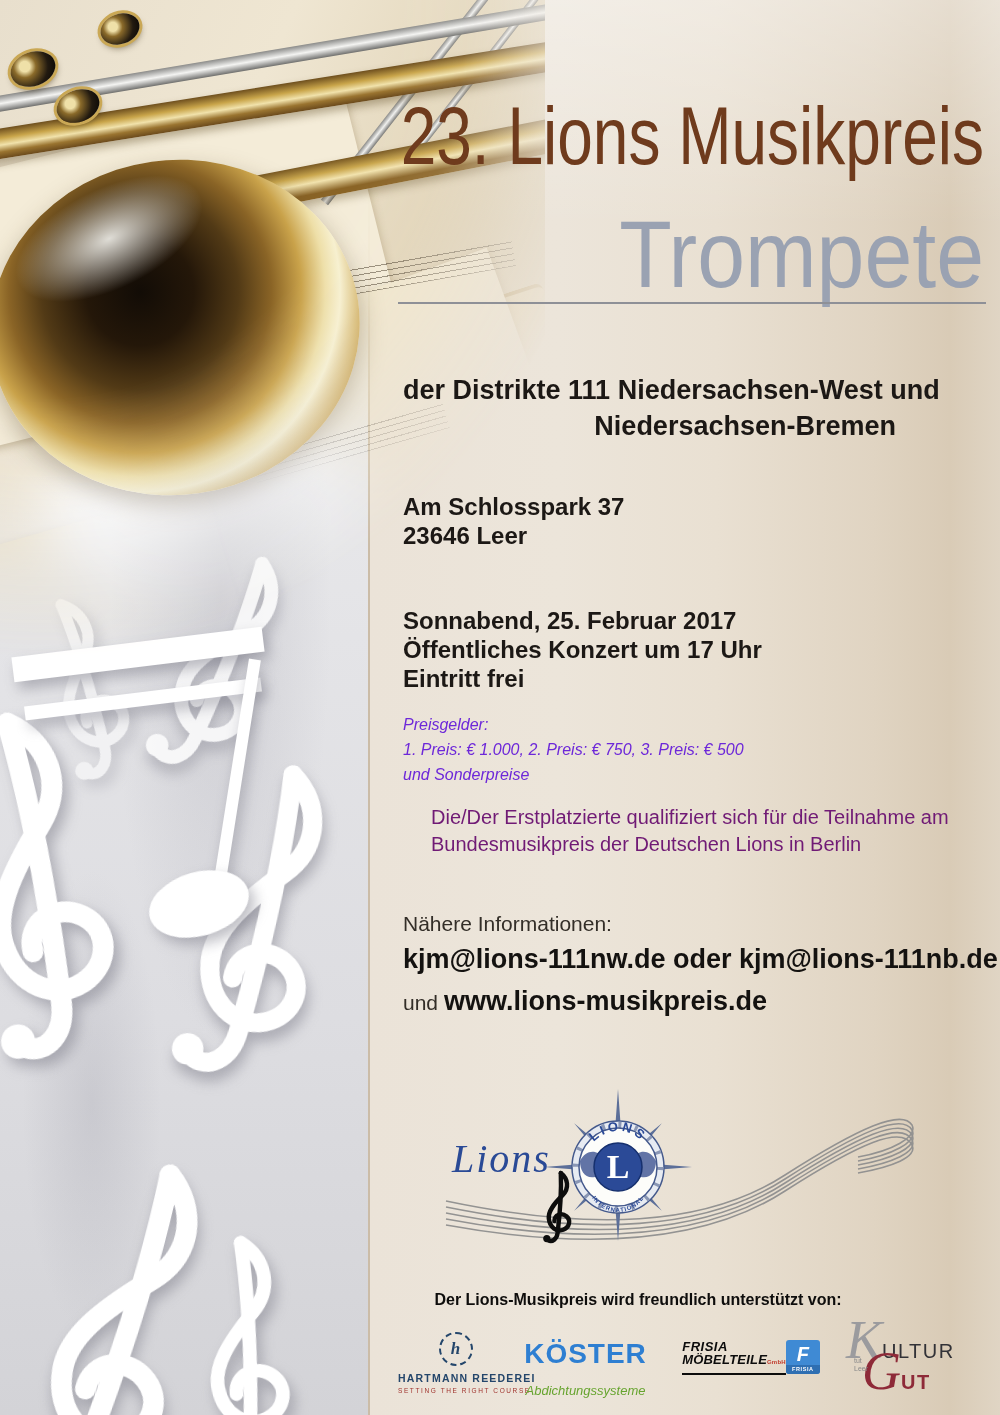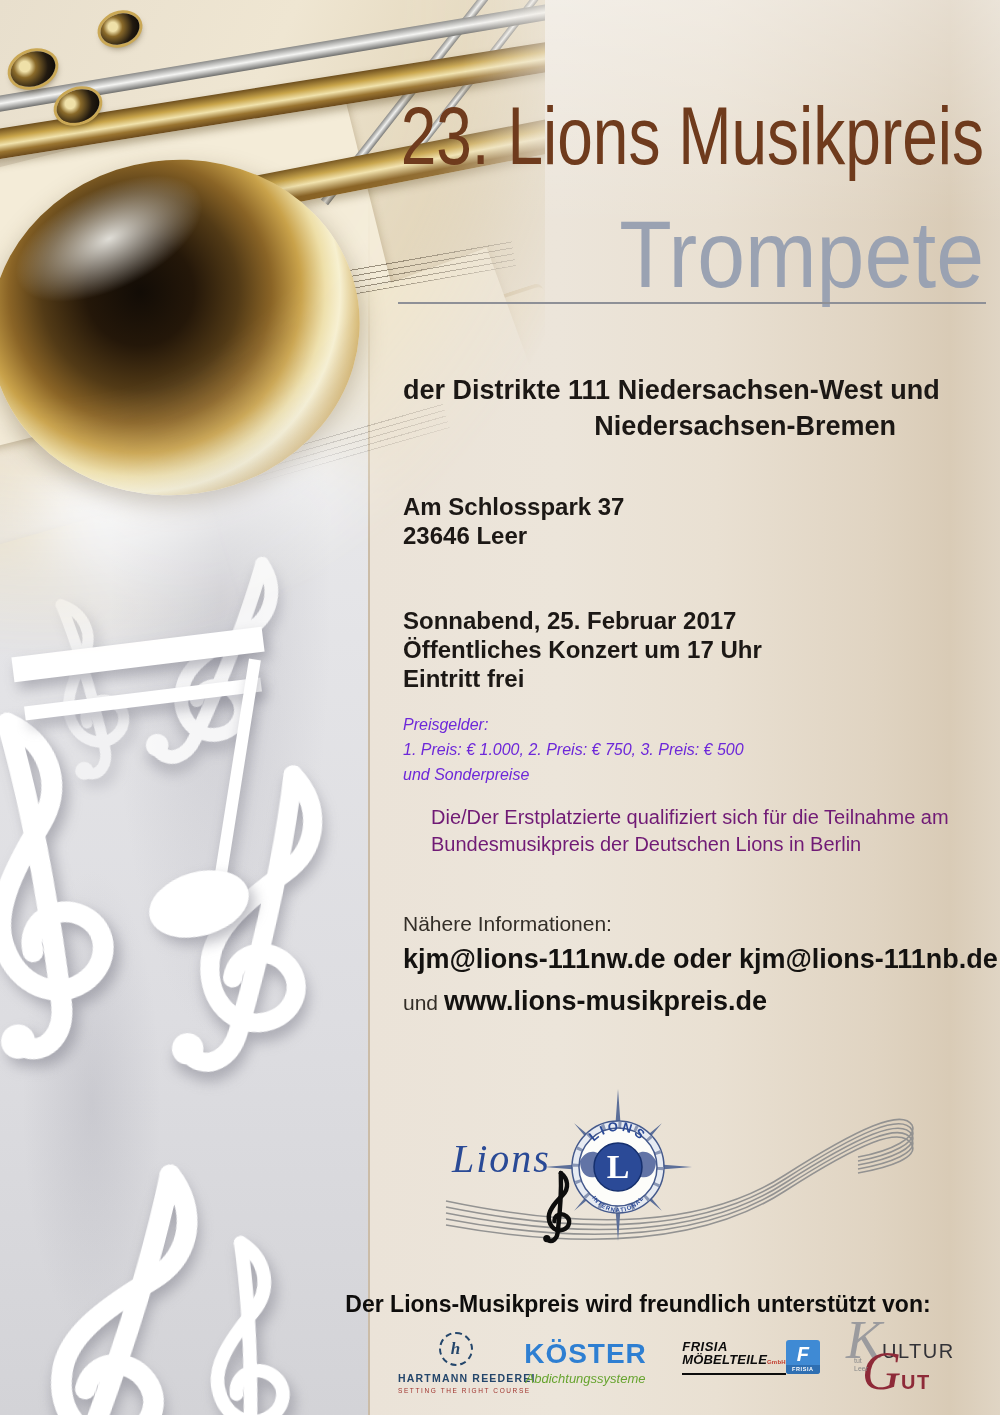--- a/index.html
+++ b/index.html
@@ -92,31 +92,31 @@
   
   .logo-block{position:absolute;left:72px;top:1085px;width:520px;height:185px;}
   .logo-block svg{position:absolute;left:0;top:0;}
   .logo-word{position:absolute;top:50px;font-family:"Liberation Serif",serif;font-style:italic;
     font-size:40px;color:#2a4a96;letter-spacing:2px;}
   .logo-word.w1{left:12px;}
   .logo-word.w2{right:2px;}
 
   
   .support{position:absolute;left:0;top:1291px;width:100%;text-align:center;transform:translateX(-46px);
-    font-size:23px;font-weight:bold;color:#0e0d0c;}
+    font-size:16px;font-weight:bold;color:#0e0d0c;}
   .sponsor{position:absolute;text-align:center;}
   .hartmann{left:30px;top:1332px;width:115px;}
   .h-circle{width:30px;height:30px;margin:0 auto;border:2px dashed #24466b;border-radius:50%;
     display:flex;align-items:center;justify-content:center;
     font-family:"Liberation Serif",serif;font-style:italic;font-weight:bold;font-size:17px;color:#24466b;}
   .h-name{margin-top:6px;font-size:10.5px;font-weight:bold;letter-spacing:1.2px;color:#24466b;white-space:nowrap;}
   .h-tag{margin-top:3px;font-size:6.5px;letter-spacing:1.6px;color:#a0342e;white-space:nowrap;}
   .koester{left:150px;top:1338px;width:135px;}
   .k-name{font-size:28px;font-weight:900;letter-spacing:1px;color:#2e7fd2;}
-  .k-tag{font-size:13px;font-style:italic;color:#67a42f;margin-top:1px;}
+  .k-tag{font-size:13px;font-style:italic;color:#67a42f;margin-top:13px;}
   .frisia{left:318px;top:1340px;width:130px;display:flex;align-items:flex-start;justify-content:center;text-align:left;}
   .f-l1{font-size:13px;font-weight:900;font-style:italic;color:#0c0c0c;letter-spacing:.5px;line-height:13px;}
   .f-l2{font-size:13px;font-weight:900;font-style:italic;color:#0c0c0c;letter-spacing:.2px;line-height:14px;}
   .f-suffix{font-size:6px;color:#c0392b;font-style:normal;}
   .f-rule{height:2px;background:#0c0c0c;margin-top:4px;}
   .f-badge{position:relative;width:34px;height:34px;background:#3f8ad4;border-radius:3px;flex:0 0 auto;
     display:flex;align-items:center;justify-content:center;}
   .f-badge .f{font-size:20px;font-weight:900;color:#fff;font-style:italic;margin-top:-6px;}
   .f-strip{position:absolute;left:0;right:0;bottom:0;height:9px;background:#2f6fb2;border-radius:0 0 3px 3px;
     font-size:5.5px;font-weight:bold;color:#fff;text-align:center;letter-spacing:.6px;line-height:9px;}

